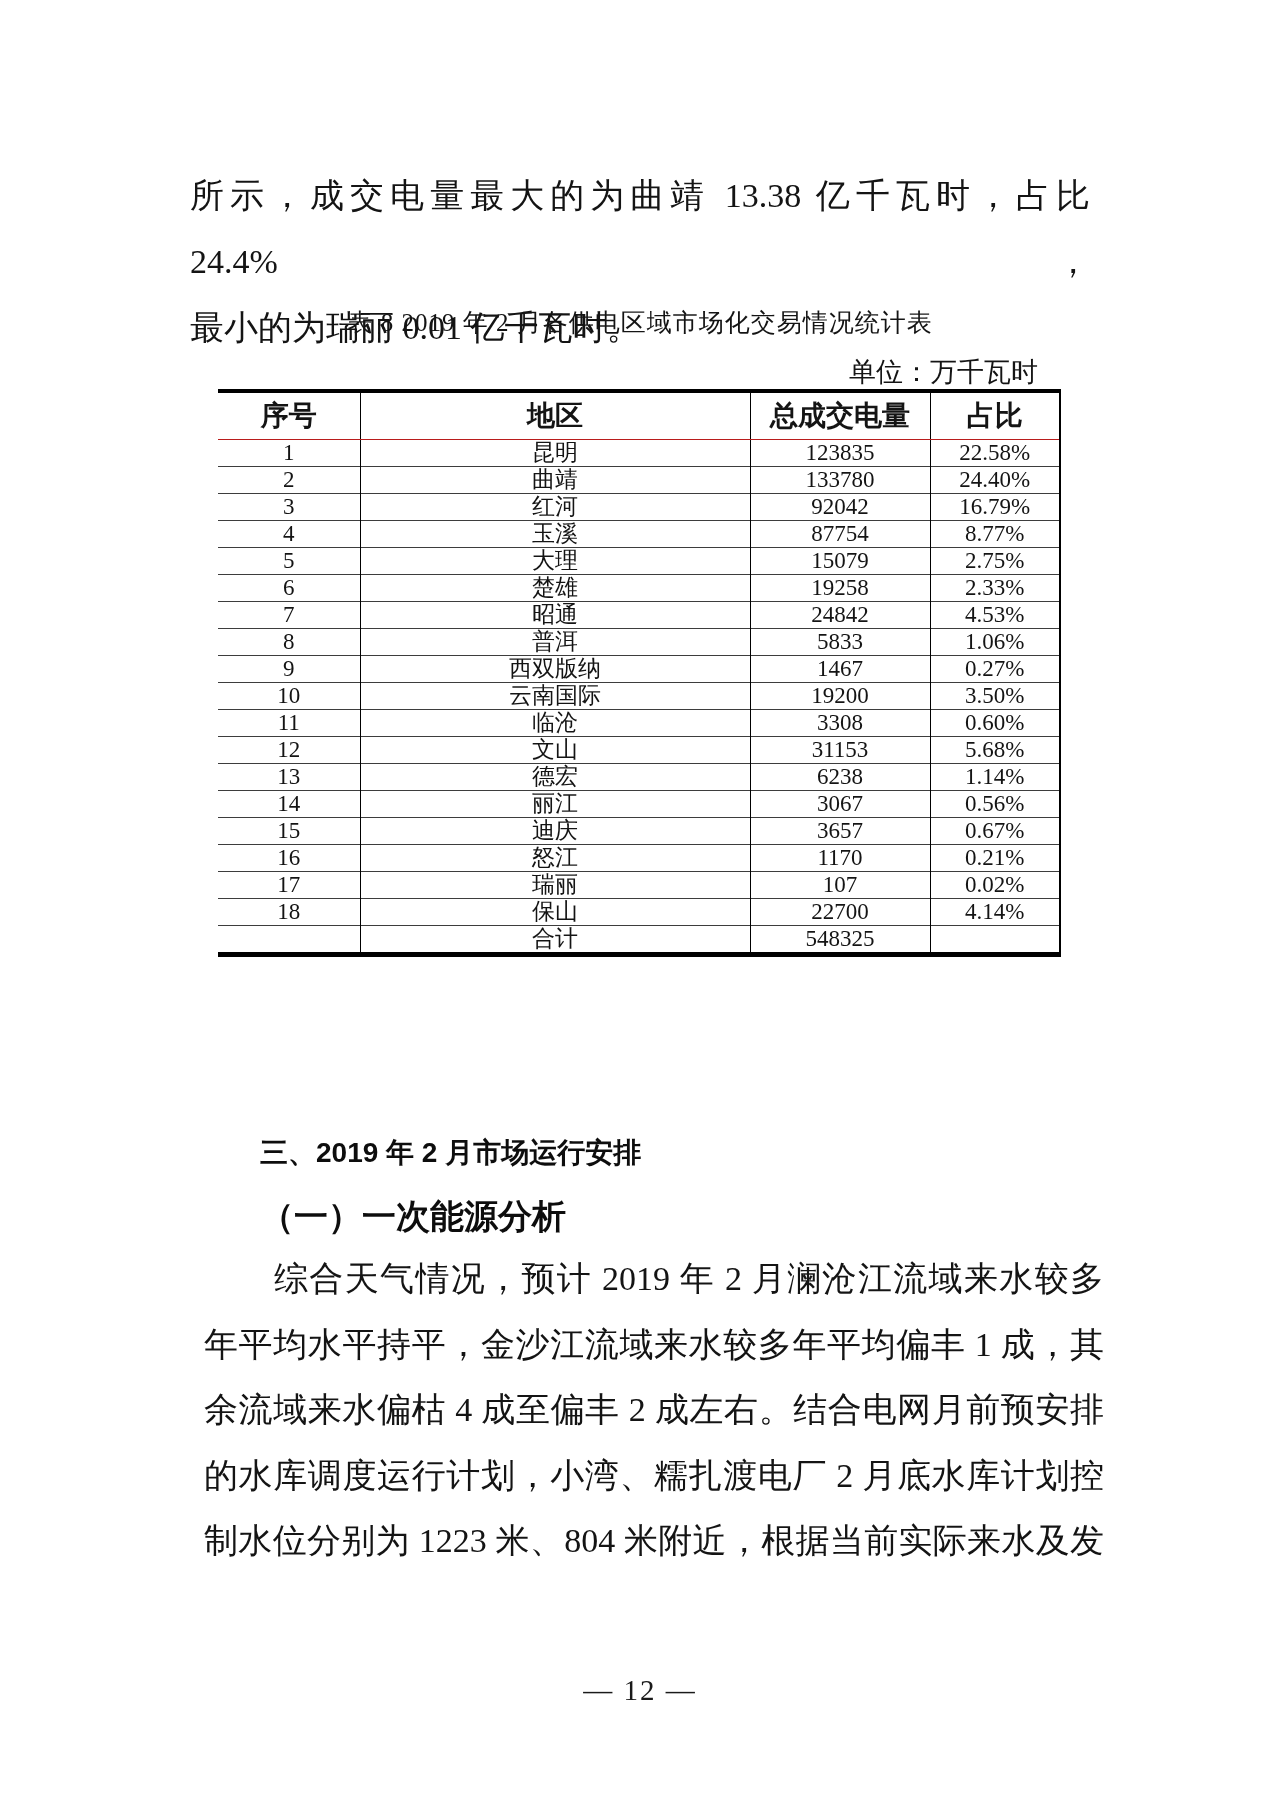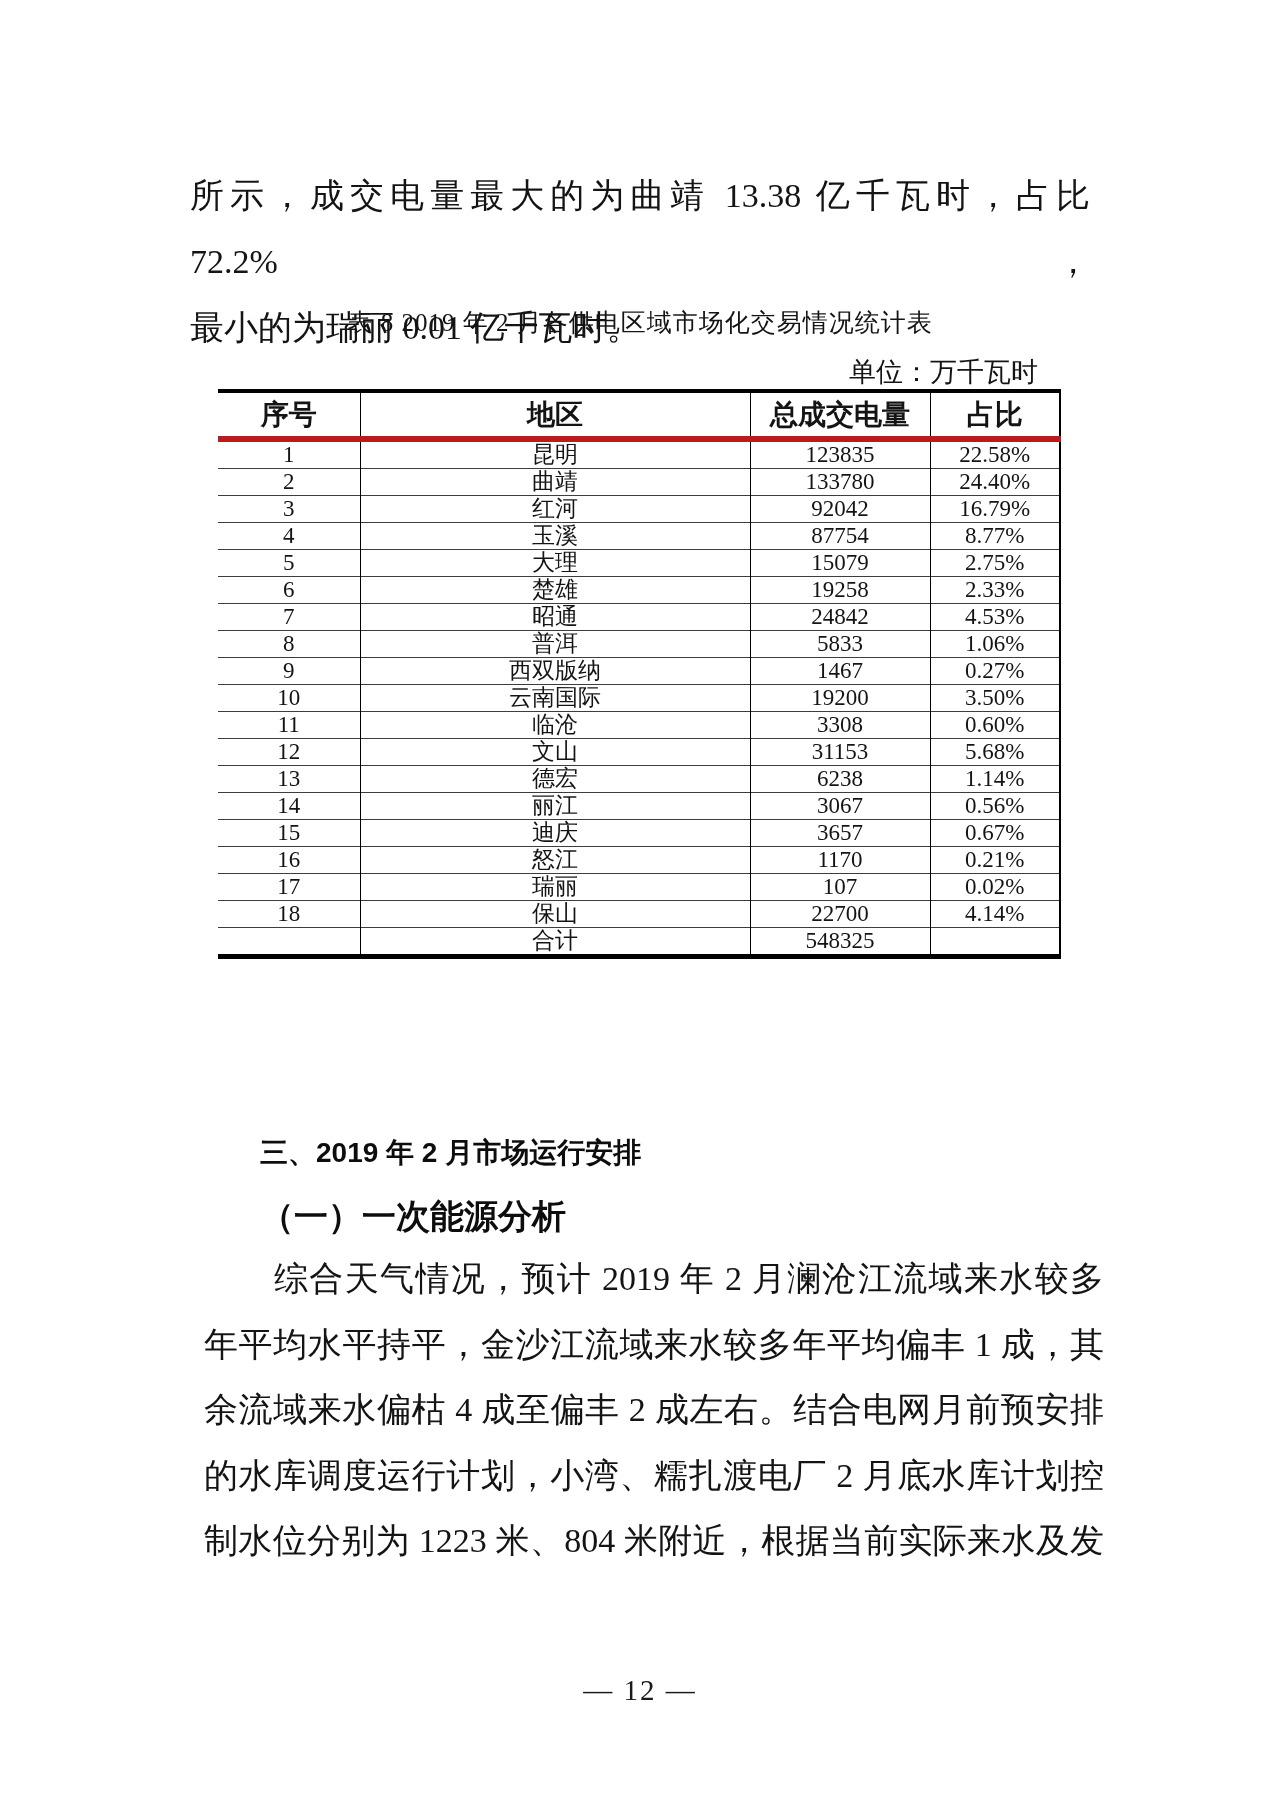--- a/index.html
+++ b/index.html
@@ -48,21 +48,21 @@
   table {
     width: 842px; table-layout: fixed; border-collapse: collapse;
     border-top: 4px solid #000;
     border-bottom: 5px solid #000;
   }
   col.c1 { width: 142px; } col.c2 { width: 390px; }
   col.c3 { width: 180px; } col.c4 { width: 130px; }
   th {
     height: 48px; font-size: 28px; font-weight: bold;
     text-align: center; vertical-align: middle;
-    border-bottom: 6px solid #b91c1c;
+    border-bottom: 1px solid #b91c1c;
   }
   td {
     height: 27px; font-size: 23px; line-height: 26px;
     text-align: center; vertical-align: middle;
     overflow: hidden;
   }
   tbody tr + tr td { border-top: 1px solid #3d3d3d; }
   th + th, td + td { border-left: 1px solid #000; }
   th:last-child, td:last-child { border-right: 2px solid #000; }
 
@@ -85,21 +85,21 @@
     text-align: center; font-size: 29px; line-height: 36px;
     color: #1a1a1a; letter-spacing: 2px;
   }
 </style>
 </head>
 <body>
 
 <div class="page">
 
   <div class="textcol intro">
-    <span class="line justify">所示，成交电量最大的为曲靖 13.38 亿千瓦时，占比 72.2%，</span>
+    <span class="line justify">所示，成交电量最大的为曲靖 13.38 亿千瓦时，占比 24.4%，</span>
     <span class="line">最小的为瑞丽 0.01 亿千瓦时。</span>
   </div>
 
   <div class="caption">表 8  2019 年 2 月各供电区域市场化交易情况统计表</div>
 
   <div class="unit">单位：万千瓦时</div>
 
   <div class="tbl-wrap">
     <table>
       <colgroup>

